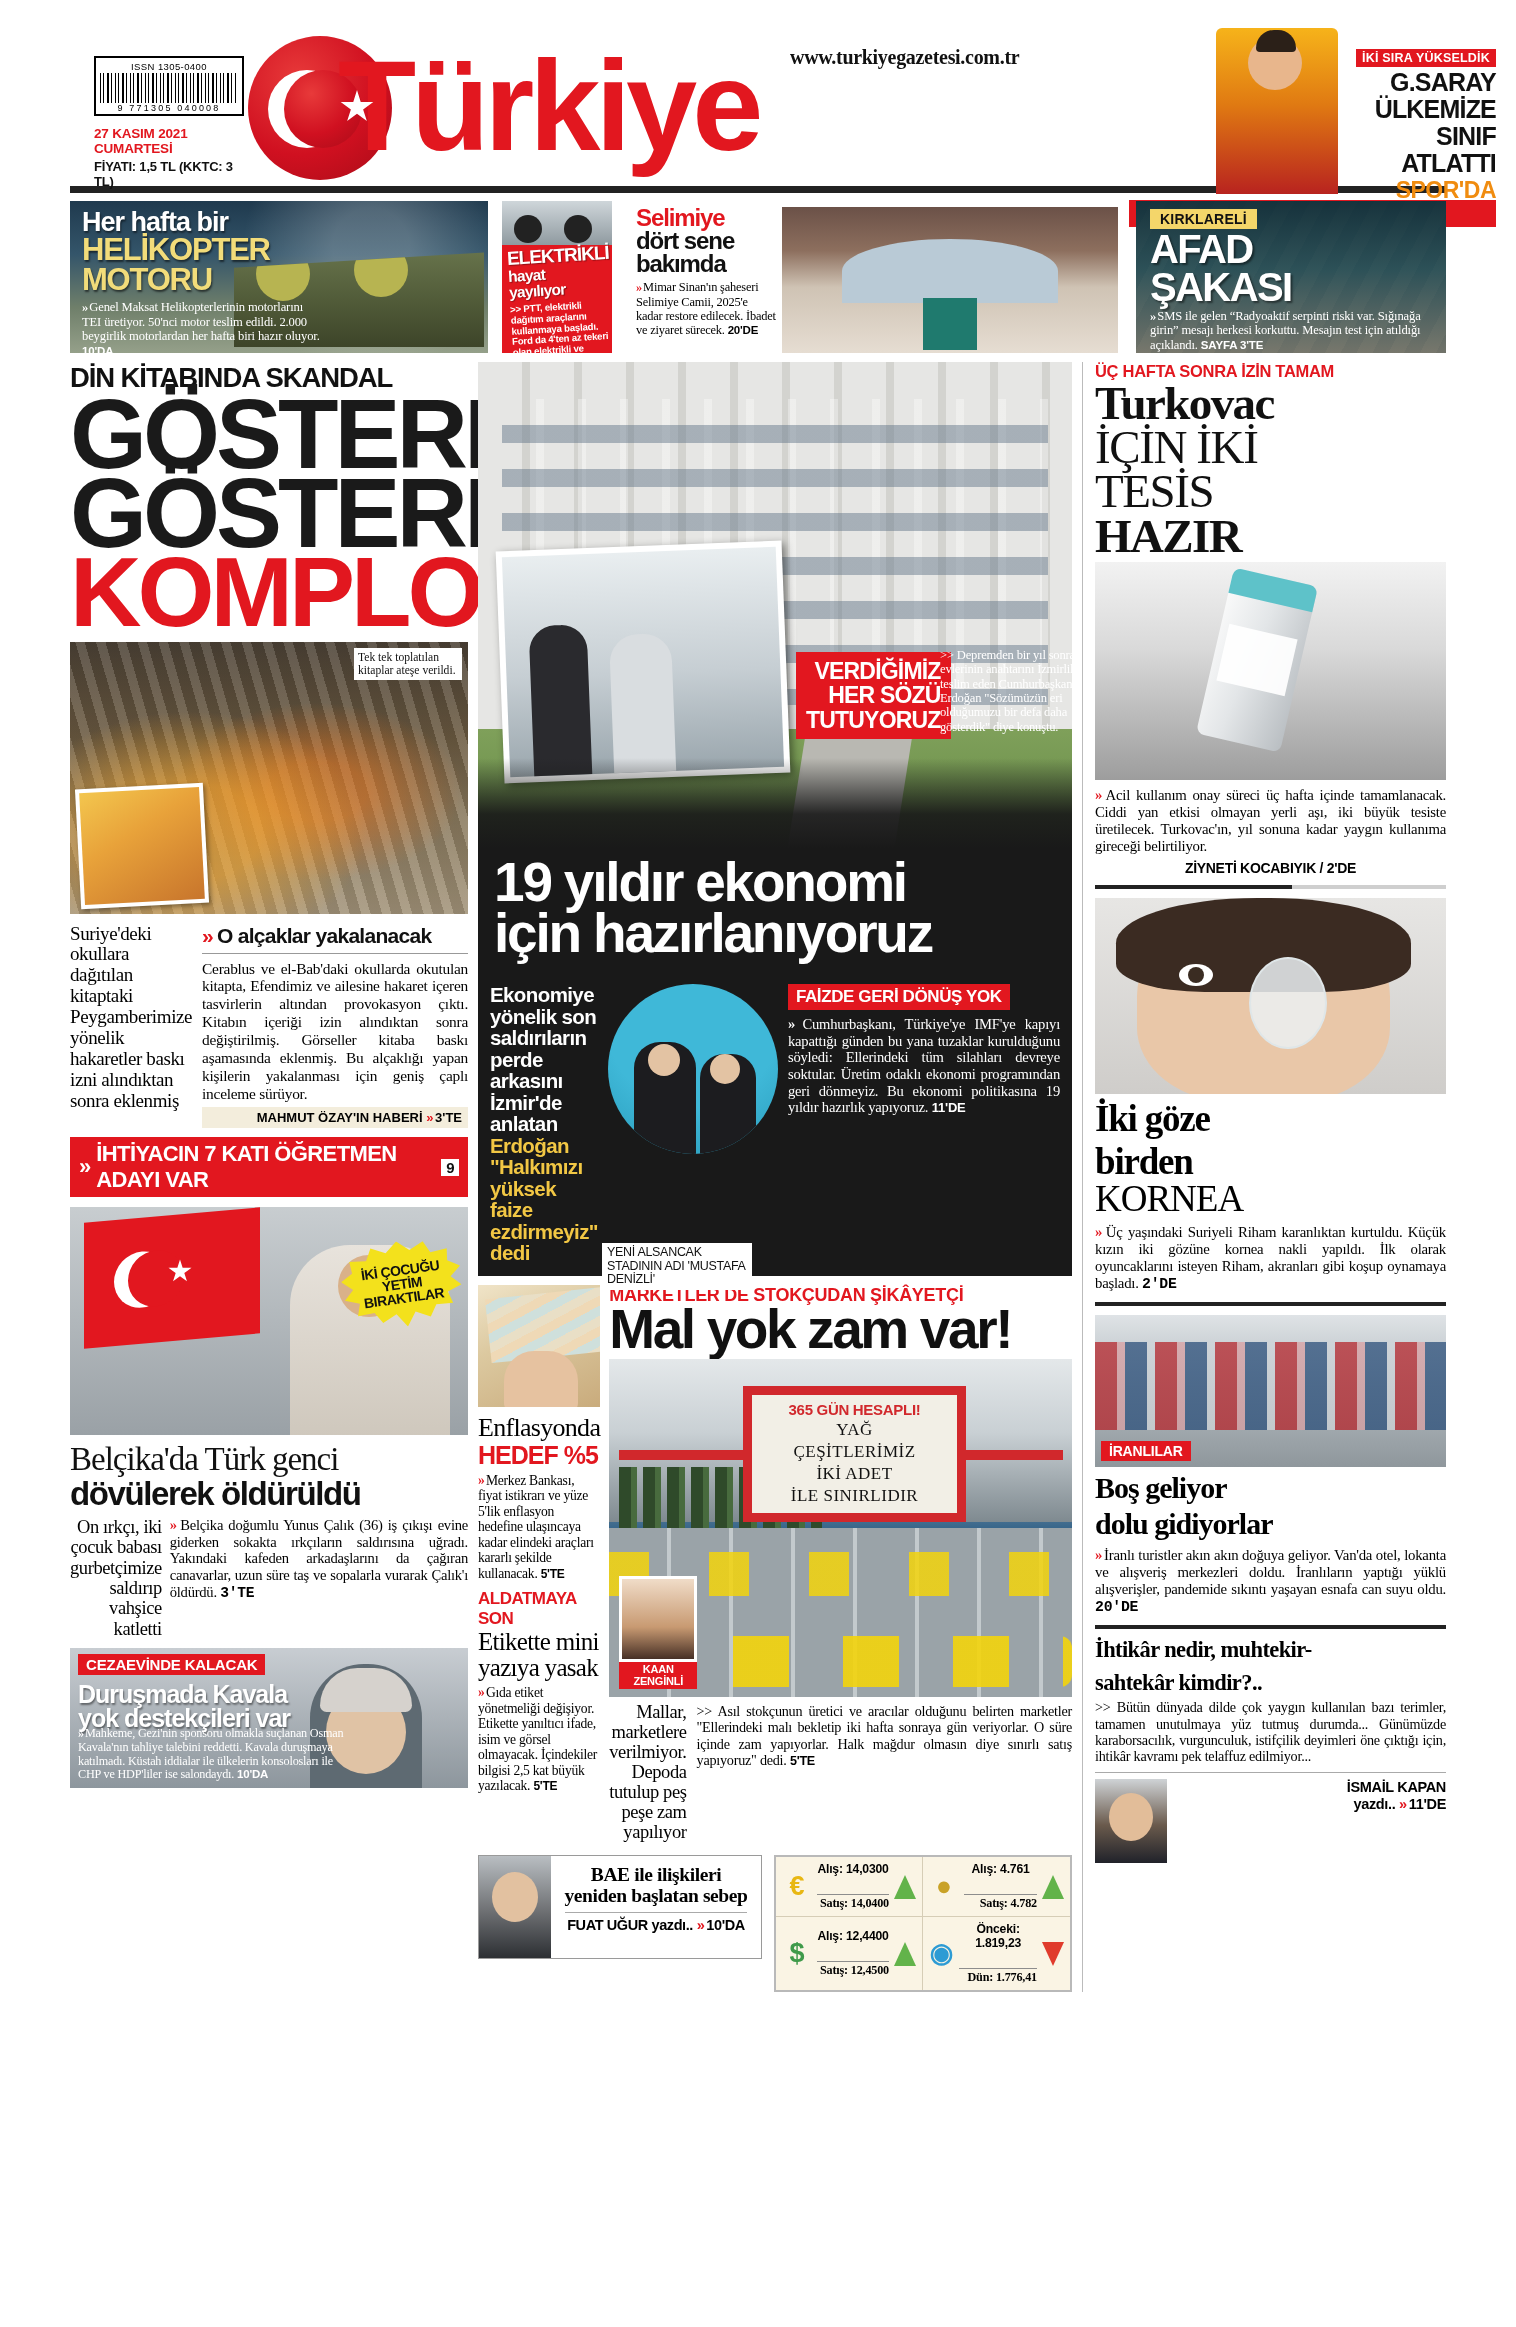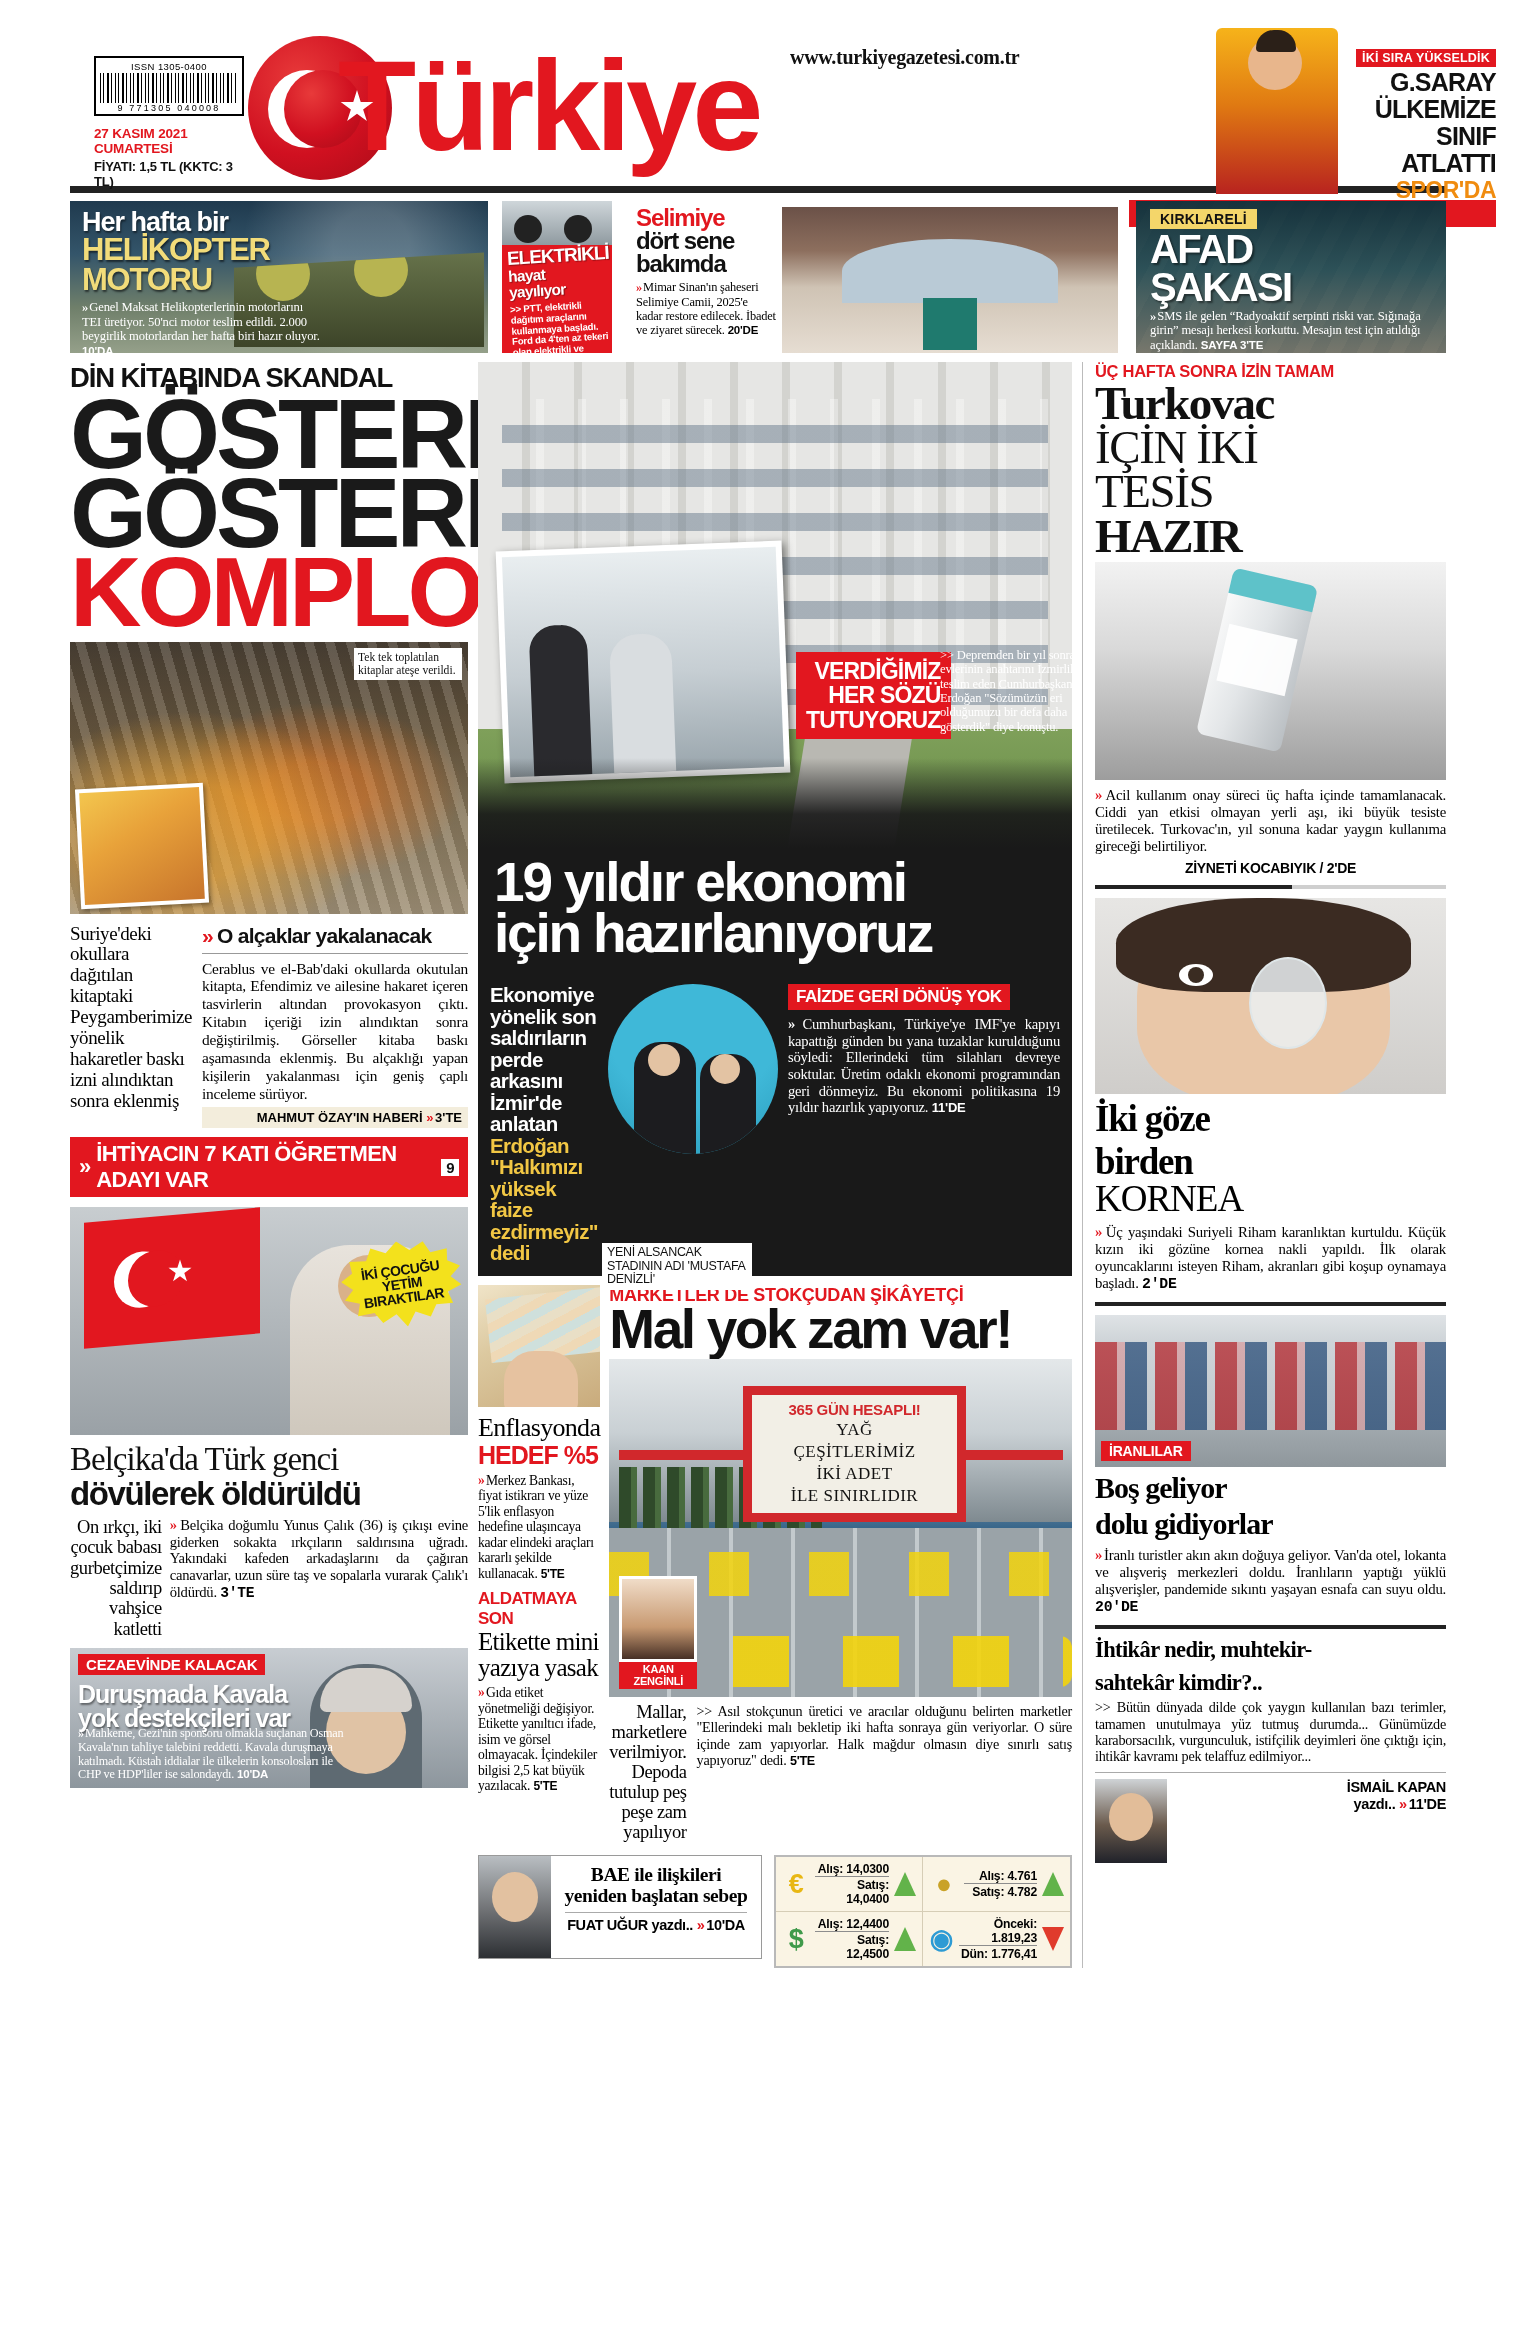--- a/index.html
+++ b/index.html
@@ -288,22 +288,22 @@
   .colmn-box .tx h4{font-family:"Liberation Serif",serif;font-size:19.5px;line-height:1.08;letter-spacing:-.4px;}
   .colmn-box .tx .hr{border-top:1px solid #aaa;margin:6px 6px 4px;}
   .colmn-box .tx .by{font-family:"Liberation Sans",sans-serif;font-weight:bold;font-size:14.5px;letter-spacing:-.4px;}
 
   .rates { width: 300px; border:2px solid #b9b9b9; background:#faf4e4; display:grid; grid-template-columns:1fr 1fr; }
   .rate { display:flex; align-items:center; gap:5px; padding:5px 6px; border-right:1px solid #d6cdb6; border-bottom:1px solid #d6cdb6;}
   .rate:nth-child(2n){border-right:none;}
   .rate:nth-child(n+3){border-bottom:none;}
   .rate .sym { width:30px; text-align:center; font-family:"Liberation Sans",sans-serif; font-weight:bold; font-size:27px; line-height:1;}
   .rate .vals { flex:1 1 auto; font-family:"Liberation Sans",sans-serif; font-weight:bold; font-size:12.2px; text-align:right; letter-spacing:-.2px;}
-  .rate .vals .l1{border-bottom:1px solid #8d8d8d; padding-bottom:0;}
-  .rate .vals .l2{padding-top:1px;}
+  .rate .vals .l1{border-bottom:1px solid #8d8d8d; padding-bottom:18px;text-align:center;}
+  .rate .vals .l2{padding-top:1px;font-family:Liberation Serif, serif;}
   .arrow-up { width:0;height:0;border-left:11px solid transparent;border-right:11px solid transparent;border-bottom:24px solid #62b34a;}
   .arrow-dn { width:0;height:0;border-left:11px solid transparent;border-right:11px solid transparent;border-top:24px solid #e03b2c;}
 
   
   .r-kicker { font-family:"Liberation Sans",sans-serif; font-weight:bold; font-size:16.5px; color:#e2171f; letter-spacing:-.3px;}
   .tk1 { font-family:"Liberation Serif",serif; font-weight:bold; font-size:47px; letter-spacing:-1.6px; line-height:.94; color:#111;}
   .tk2 { font-family:"Liberation Serif",serif; font-size:47px; letter-spacing:-1.4px; line-height:.94; color:#111;}
   .tk3 { font-family:"Liberation Serif",serif; font-weight:bold; font-size:47px; letter-spacing:-1.6px; line-height:.94; color:#111;}
   .vaccine-photo { position:relative; height: 218px; margin-top:4px; overflow:hidden;
     background: linear-gradient(180deg,#f2f2f2 0%,#d9d9d9 40%,#9d9d9d 100%); }

